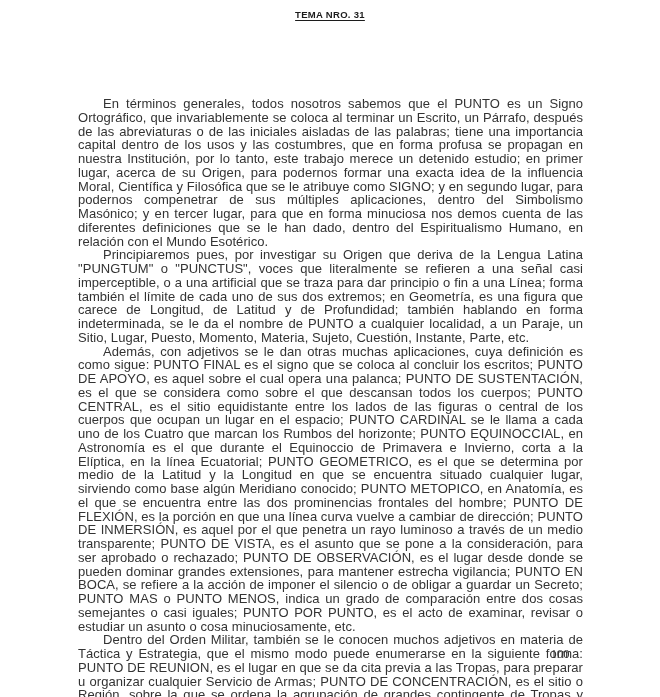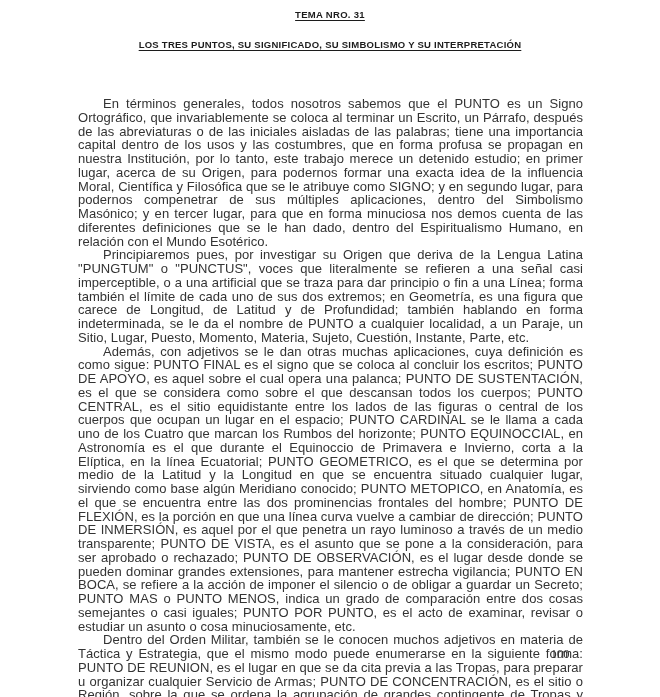--- a/index.html
+++ b/index.html
@@ -68,21 +68,20 @@
     color: #2e2e2e;
   }
 </style>
 </head>
 <body>
 
 <div class="page">
 
   <div class="doc-title">TEMA NRO. 31</div>
 
-  <div class="doc-subtitle">LOS TRES PUNTOS, SU SIGNIFICADO, SU SIMBOLISMO Y SU INTERPRETACIÓN</div>
 
   <div class="doc-body">
     <p>En términos generales, todos nosotros sabemos que el PUNTO es un Signo Ortográfico, que invariablemente se coloca al terminar un Escrito, un Párrafo, después de las abreviaturas o de las iniciales aisladas de las palabras; tiene una importancia capital dentro de los usos y las costumbres, que en forma profusa se propagan en nuestra Institución, por lo tanto, este trabajo merece un detenido estudio; en primer lugar, acerca de su Origen, para podernos formar una exacta idea de la influencia Moral, Científica y Filosófica que se le atribuye como SIGNO; y en segundo lugar, para podernos compenetrar de sus múltiples aplicaciones, dentro del Simbolismo Masónico; y en tercer lugar, para que en forma minuciosa nos demos cuenta de las diferentes definiciones que se le han dado, dentro del Espiritualismo Humano, en relación con el Mundo Esotérico.</p>
     <p>Principiaremos pues, por investigar su Origen que deriva de la Lengua Latina "PUNGTUM" o "PUNCTUS", voces que literalmente se refieren a una señal casi imperceptible, o a una artificial que se traza para dar principio o fin a una Línea; forma también el límite de cada uno de sus dos extremos; en Geometría, es una figura que carece de Longitud, de Latitud y de Profundidad; también hablando en forma indeterminada, se le da el nombre de PUNTO a cualquier localidad, a un Paraje, un Sitio, Lugar, Puesto, Momento, Materia, Sujeto, Cuestión, Instante, Parte, etc.</p>
     <p>Además, con adjetivos se le dan otras muchas aplicaciones, cuya definición es como sigue: PUNTO FINAL es el signo que se coloca al concluir los escritos; PUNTO DE APOYO, es aquel sobre el cual opera una palanca; PUNTO DE SUSTENTACIÓN, es el que se considera como sobre el que descansan todos los cuerpos; PUNTO CENTRAL, es el sitio equidistante entre los lados de las figuras o central de los cuerpos que ocupan un lugar en el espacio; PUNTO CARDINAL se le llama a cada uno de los Cuatro que marcan los Rumbos del horizonte; PUNTO EQUINOCCIAL, en Astronomía es el que durante el Equinoccio de Primavera e Invierno, corta a la Elíptica, en la línea Ecuatorial; PUNTO GEOMETRICO, es el que se determina por medio de la Latitud y la Longitud en que se encuentra situado cualquier lugar, sirviendo como base algún Meridiano conocido; PUNTO METOPICO, en Anatomía, es el que se encuentra entre las dos prominencias frontales del hombre; PUNTO DE FLEXIÓN, es la porción en que una línea curva vuelve a cambiar de dirección; PUNTO DE INMERSIÓN, es aquel por el que penetra un rayo luminoso a través de un medio transparente; PUNTO DE VISTA, es el asunto que se pone a la consideración, para ser aprobado o rechazado; PUNTO DE OBSERVACIÓN, es el lugar desde donde se pueden dominar grandes extensiones, para mantener estrecha vigilancia; PUNTO EN BOCA, se refiere a la acción de imponer el silencio o de obligar a guardar un Secreto; PUNTO MAS o PUNTO MENOS, indica un grado de comparación entre dos cosas semejantes o casi iguales; PUNTO POR PUNTO, es el acto de examinar, revisar o estudiar un asunto o cosa minuciosamente, etc.</p>
     <p>Dentro del Orden Militar, también se le conocen muchos adjetivos en materia de Táctica y Estrategia, que el mismo modo puede enumerarse en la siguiente forma: PUNTO DE REUNION, es el lugar en que se da cita previa a las Tropas, para preparar u organizar cualquier Servicio de Armas; PUNTO DE CONCENTRACIÓN, es el sitio o Región, sobre la que se ordena la agrupación de grandes contingente de Tropas y elementos de guerra, para efectuar las maniobras de progresión o de ataque sobre un objetivo determinado; PUNTO ESTRATEGICO, se refiere a una base fortificada o de concentración sobre la que existen marcadas defensas naturales, que sirven para proteger o iniciar una ofensiva, durante las operaciones de campaña; PUNTO DE APOYO, es una reunión de Tropas que disponen de ventajosos elementos de combate que se encuentran situados en lugares propicios del terreno y que sirven para sostener o reforzar a las columnas de ataque o de</p>
   </div>
 
   <div class="page-number">100</div>
 

